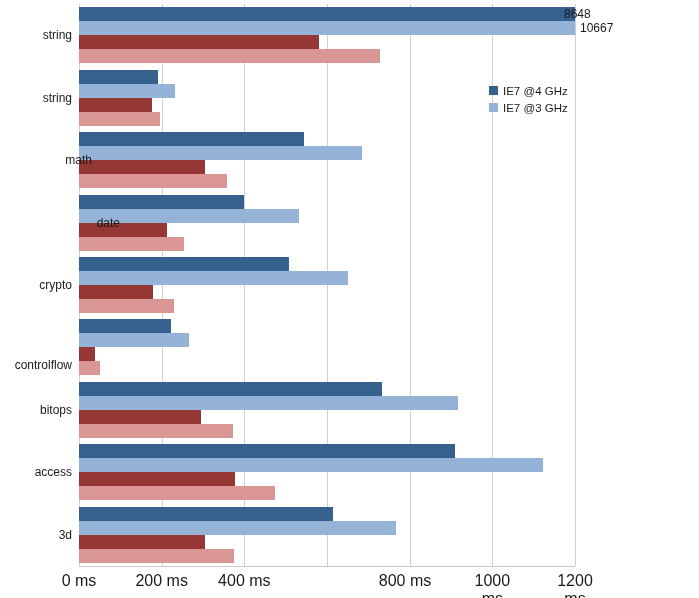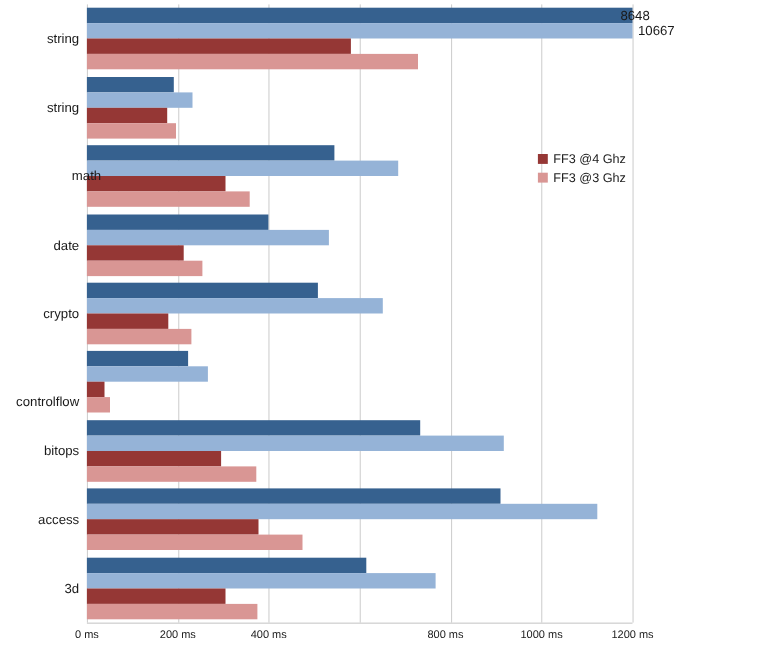--- a/index.html
+++ b/index.html
@@ -71,21 +71,21 @@
     width: 72px;
     text-align: right;
     font-size: 12px;
     color: #1a1a1a;
     line-height: 14px;
   }
 
   .tick-label {
     position: absolute;
     top: 572px;
-    font-size: 10px;
+    font-size: 16px;
     color: #1a1a1a;
     text-align: center;
     width: 60px;
     margin-left: -30px;
   }
 
   .data-label {
     position: absolute;
     font-size: 12px;
     color: #1a1a1a;
@@ -188,46 +188,46 @@
         </div>
       </div>
   </div>
 
   <div class="axis-bottom"></div>
 
   <div id="cat-labels">
       <div class="cat-label" style="top: 28.2222px;">string</div>
       <div class="cat-label" style="top: 90.6667px;">string</div>
       <div class="cat-label" style="top: 153.111px; padding-left: 20px;">math</div>
-      <div class="cat-label" style="top: 215.556px;">date</div>
+      <div class="cat-label" style="top: 215.556px; padding-left: 48px;">date</div>
       <div class="cat-label" style="top: 278px;">crypto</div>
       <div class="cat-label" style="top: 358px;">controlflow</div>
       <div class="cat-label" style="top: 402.889px;">bitops</div>
       <div class="cat-label" style="top: 465.333px;">access</div>
       <div class="cat-label" style="top: 527.778px;">3d</div>
     </div>
   <div id="tick-labels">
       <div class="tick-label" style="left: 79px;">0 ms</div>
       <div class="tick-label" style="left: 161.667px;">200 ms</div>
       <div class="tick-label" style="left: 244.333px;">400 ms</div>
       <div class="tick-label" style="left: 327px; margin-top: 48px;">600 ms</div>
       <div class="tick-label" style="left: 405px;">800 ms</div>
       <div class="tick-label" style="left: 492.333px;">1000 ms</div>
       <div class="tick-label" style="left: 575px;">1200 ms</div>
     </div>
   <div id="data-labels">
       <div class="data-label" style="left: 564px; top: 7.22222px;">8648</div>
       <div class="data-label" style="left: 580px; top: 21.2222px;">10667</div>
     </div>
 
-
-  <div class="legend" style="top:136px">
+  <div class="legend" style="top:82px">
     <div class="legend-row">
-      <span class="legend-swatch s2"></span>
-      <span>FF3 @4 Ghz</span>
+      <span class="legend-swatch s0"></span>
+      <span>IE7 @4 GHz</span>
     </div>
     <div class="legend-row">
-      <span class="legend-swatch s3"></span>
-      <span>FF3 @3 Ghz</span>
+      <span class="legend-swatch s1"></span>
+      <span>IE7 @3 GHz</span>
     </div>
   </div>
 
+
 </div>
 
 </body></html>

